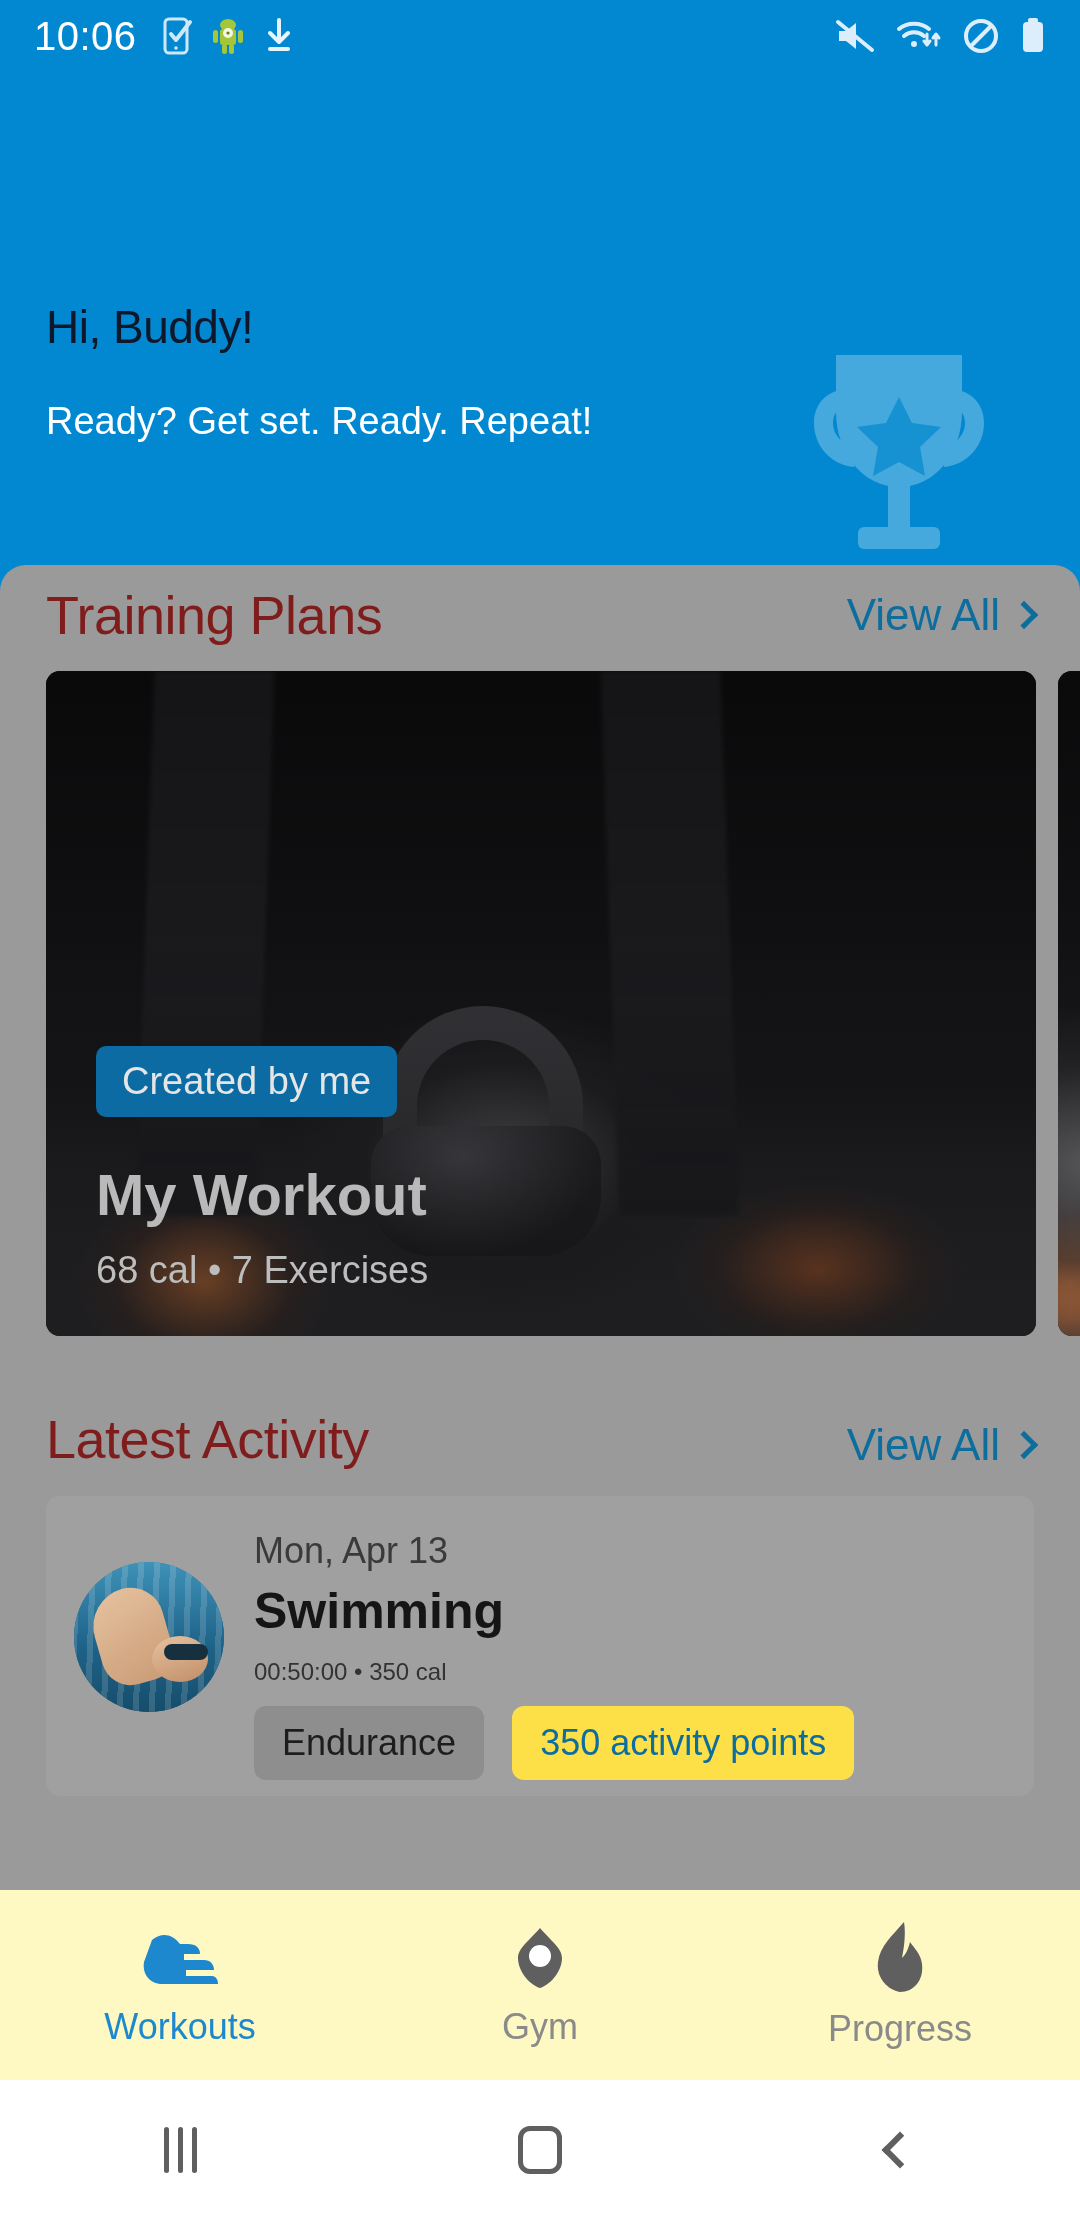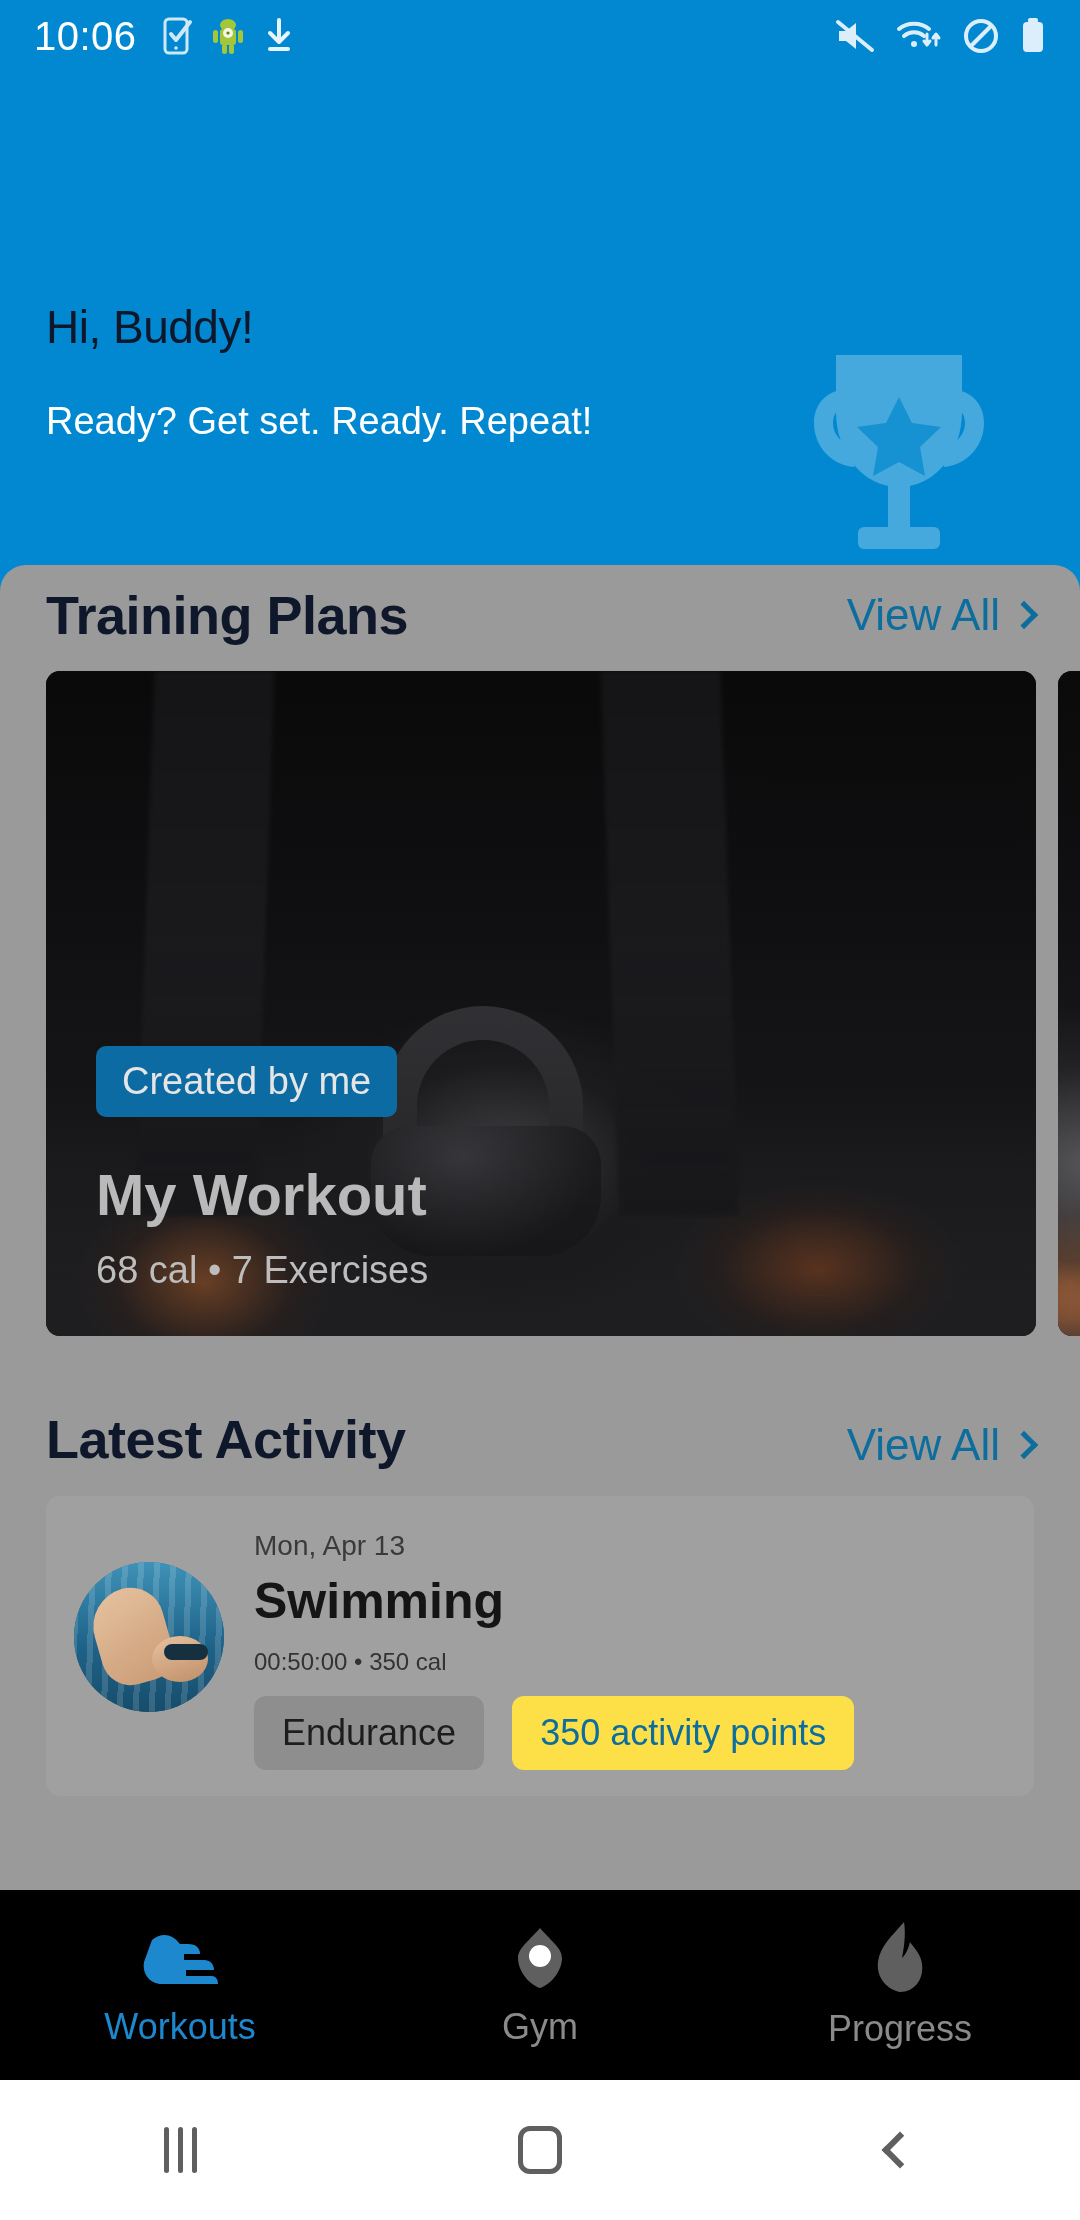--- a/index.html
+++ b/index.html
@@ -55,21 +55,21 @@
     position:absolute; left:0; top:565px; width:1080px; height:1325px;
     background:#9a9a9a; border-radius:26px 26px 0 0; overflow:hidden;
   }
   .sheet-inner { position:relative; width:1080px; }
 
   .section-head {
     display:flex; align-items:center; justify-content:space-between;
     padding:0 46px; height:100px;
   }
   .section-title {
-    font-size:54px; font-weight:700; color:#0f172a; letter-spacing:-0.5px;
+    font-size:54px; font-weight:400; color:#7f1d1d; letter-spacing:-0.5px;
   }
   .view-all {
     display:flex; align-items:center; gap:14px;
     color:#0d6e9e; font-size:44px; font-weight:400;
   }
   .chev {
     display:inline-block; width:20px; height:20px;
     border-right:5px solid #0d6e9e; border-top:5px solid #0d6e9e;
     transform:rotate(45deg);
   }
@@ -157,34 +157,34 @@
   }
   .act-avatar .head {
     position:absolute; right:16px; top:74px; width:56px; height:46px;
     background:linear-gradient(160deg,#e6c2a0,#c08e67); border-radius:50%;
   }
   .act-avatar .goggle {
     position:absolute; right:16px; top:82px; width:44px; height:16px;
     background:#17303f; border-radius:9px;
   }
   .act-body { flex:1; padding-top:4px; }
-  .act-date { font-size:28px; color:#3a3a3a; }
+  .act-date { font-size:36px; color:#3a3a3a; }
   .act-title { font-size:50px; font-weight:700; color:#151515; margin-top:10px; }
   .act-sub { font-size:24px; color:#333333; margin-top:18px; }
   .act-tags { display:flex; gap:28px; margin-top:20px; }
   .tag {
     padding:16px 28px; border-radius:12px; font-size:36px;
   }
   .tag.plain { background:#8e8e8e; color:#1d1d1d; }
   .tag.points { background:#fde047; color:#0d6e9e; }
 
   
   .bottomnav {
     position:absolute; left:0; top:1890px; width:1080px; height:190px;
-    background:#000000; display:flex; align-items:center;
+    background:#fef9c3; display:flex; align-items:center;
   }
   .nav-item {
     flex:1; display:flex; flex-direction:column; align-items:center; gap:12px;
   }
   .nav-label { font-size:36px; }
   .nav-item.active .nav-label { color:#1e88cf; }
   .nav-item.idle .nav-label { color:#8a8a8a; }
 
   
   .androidnav {

